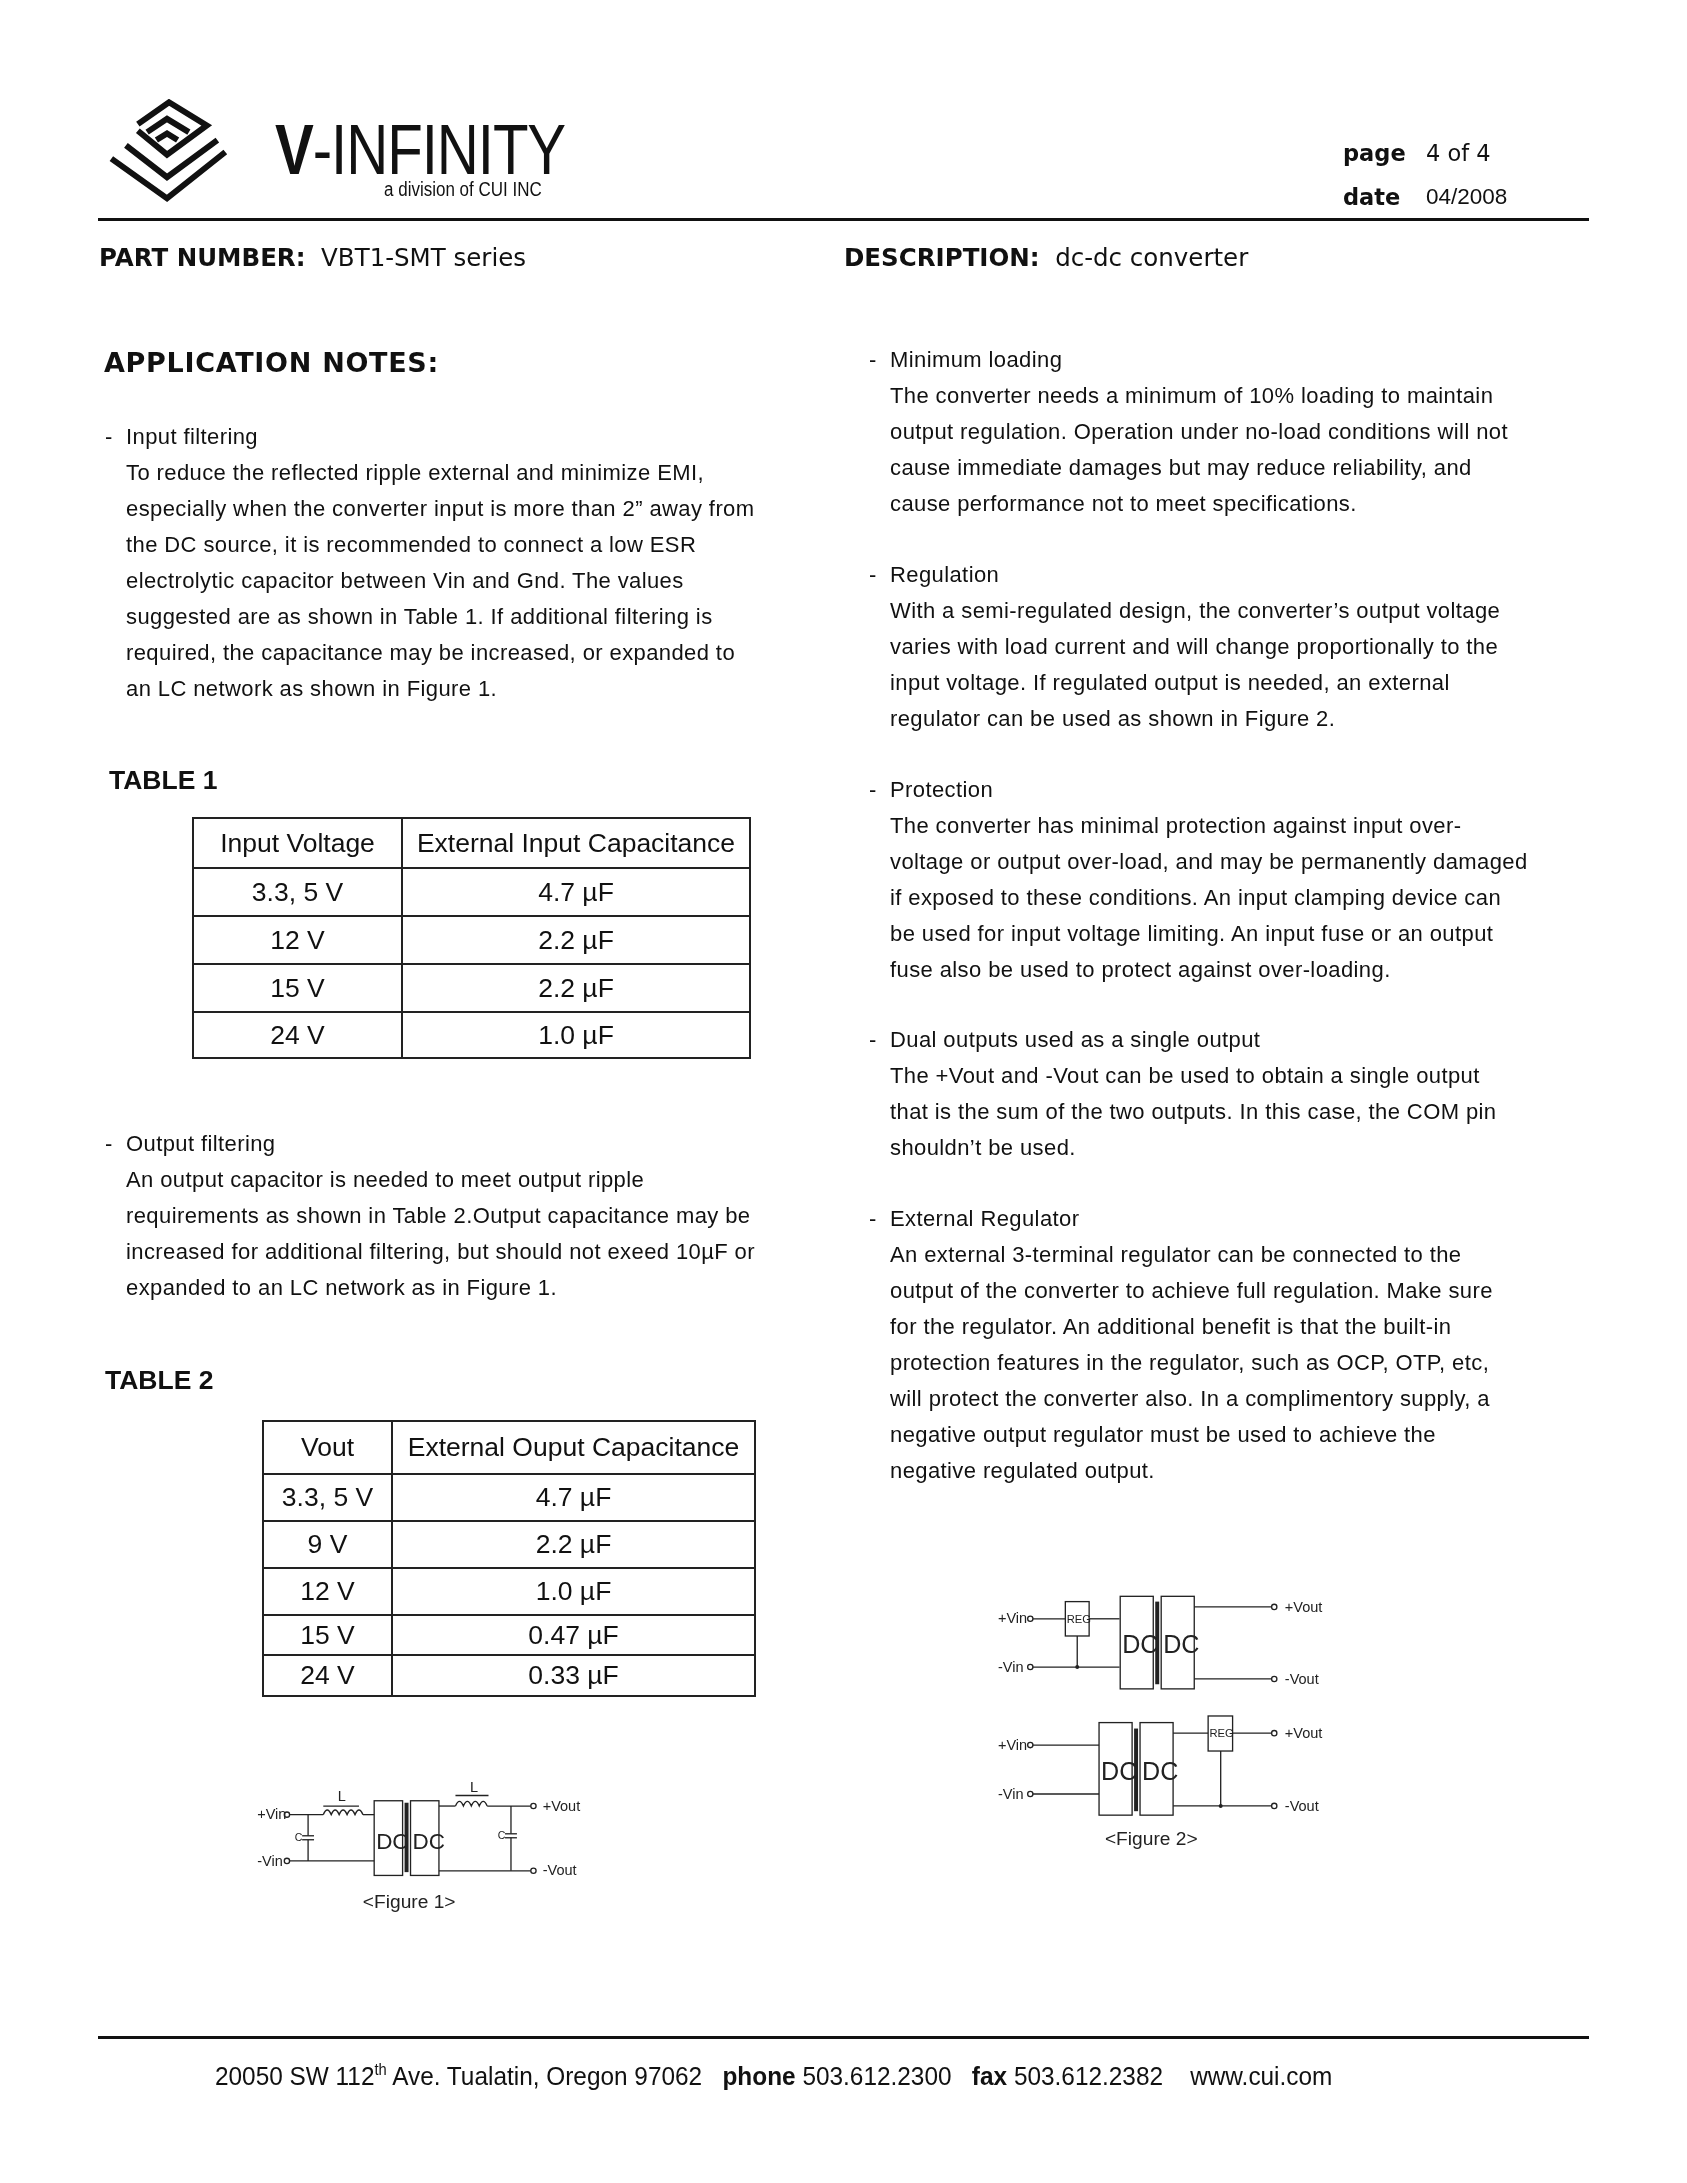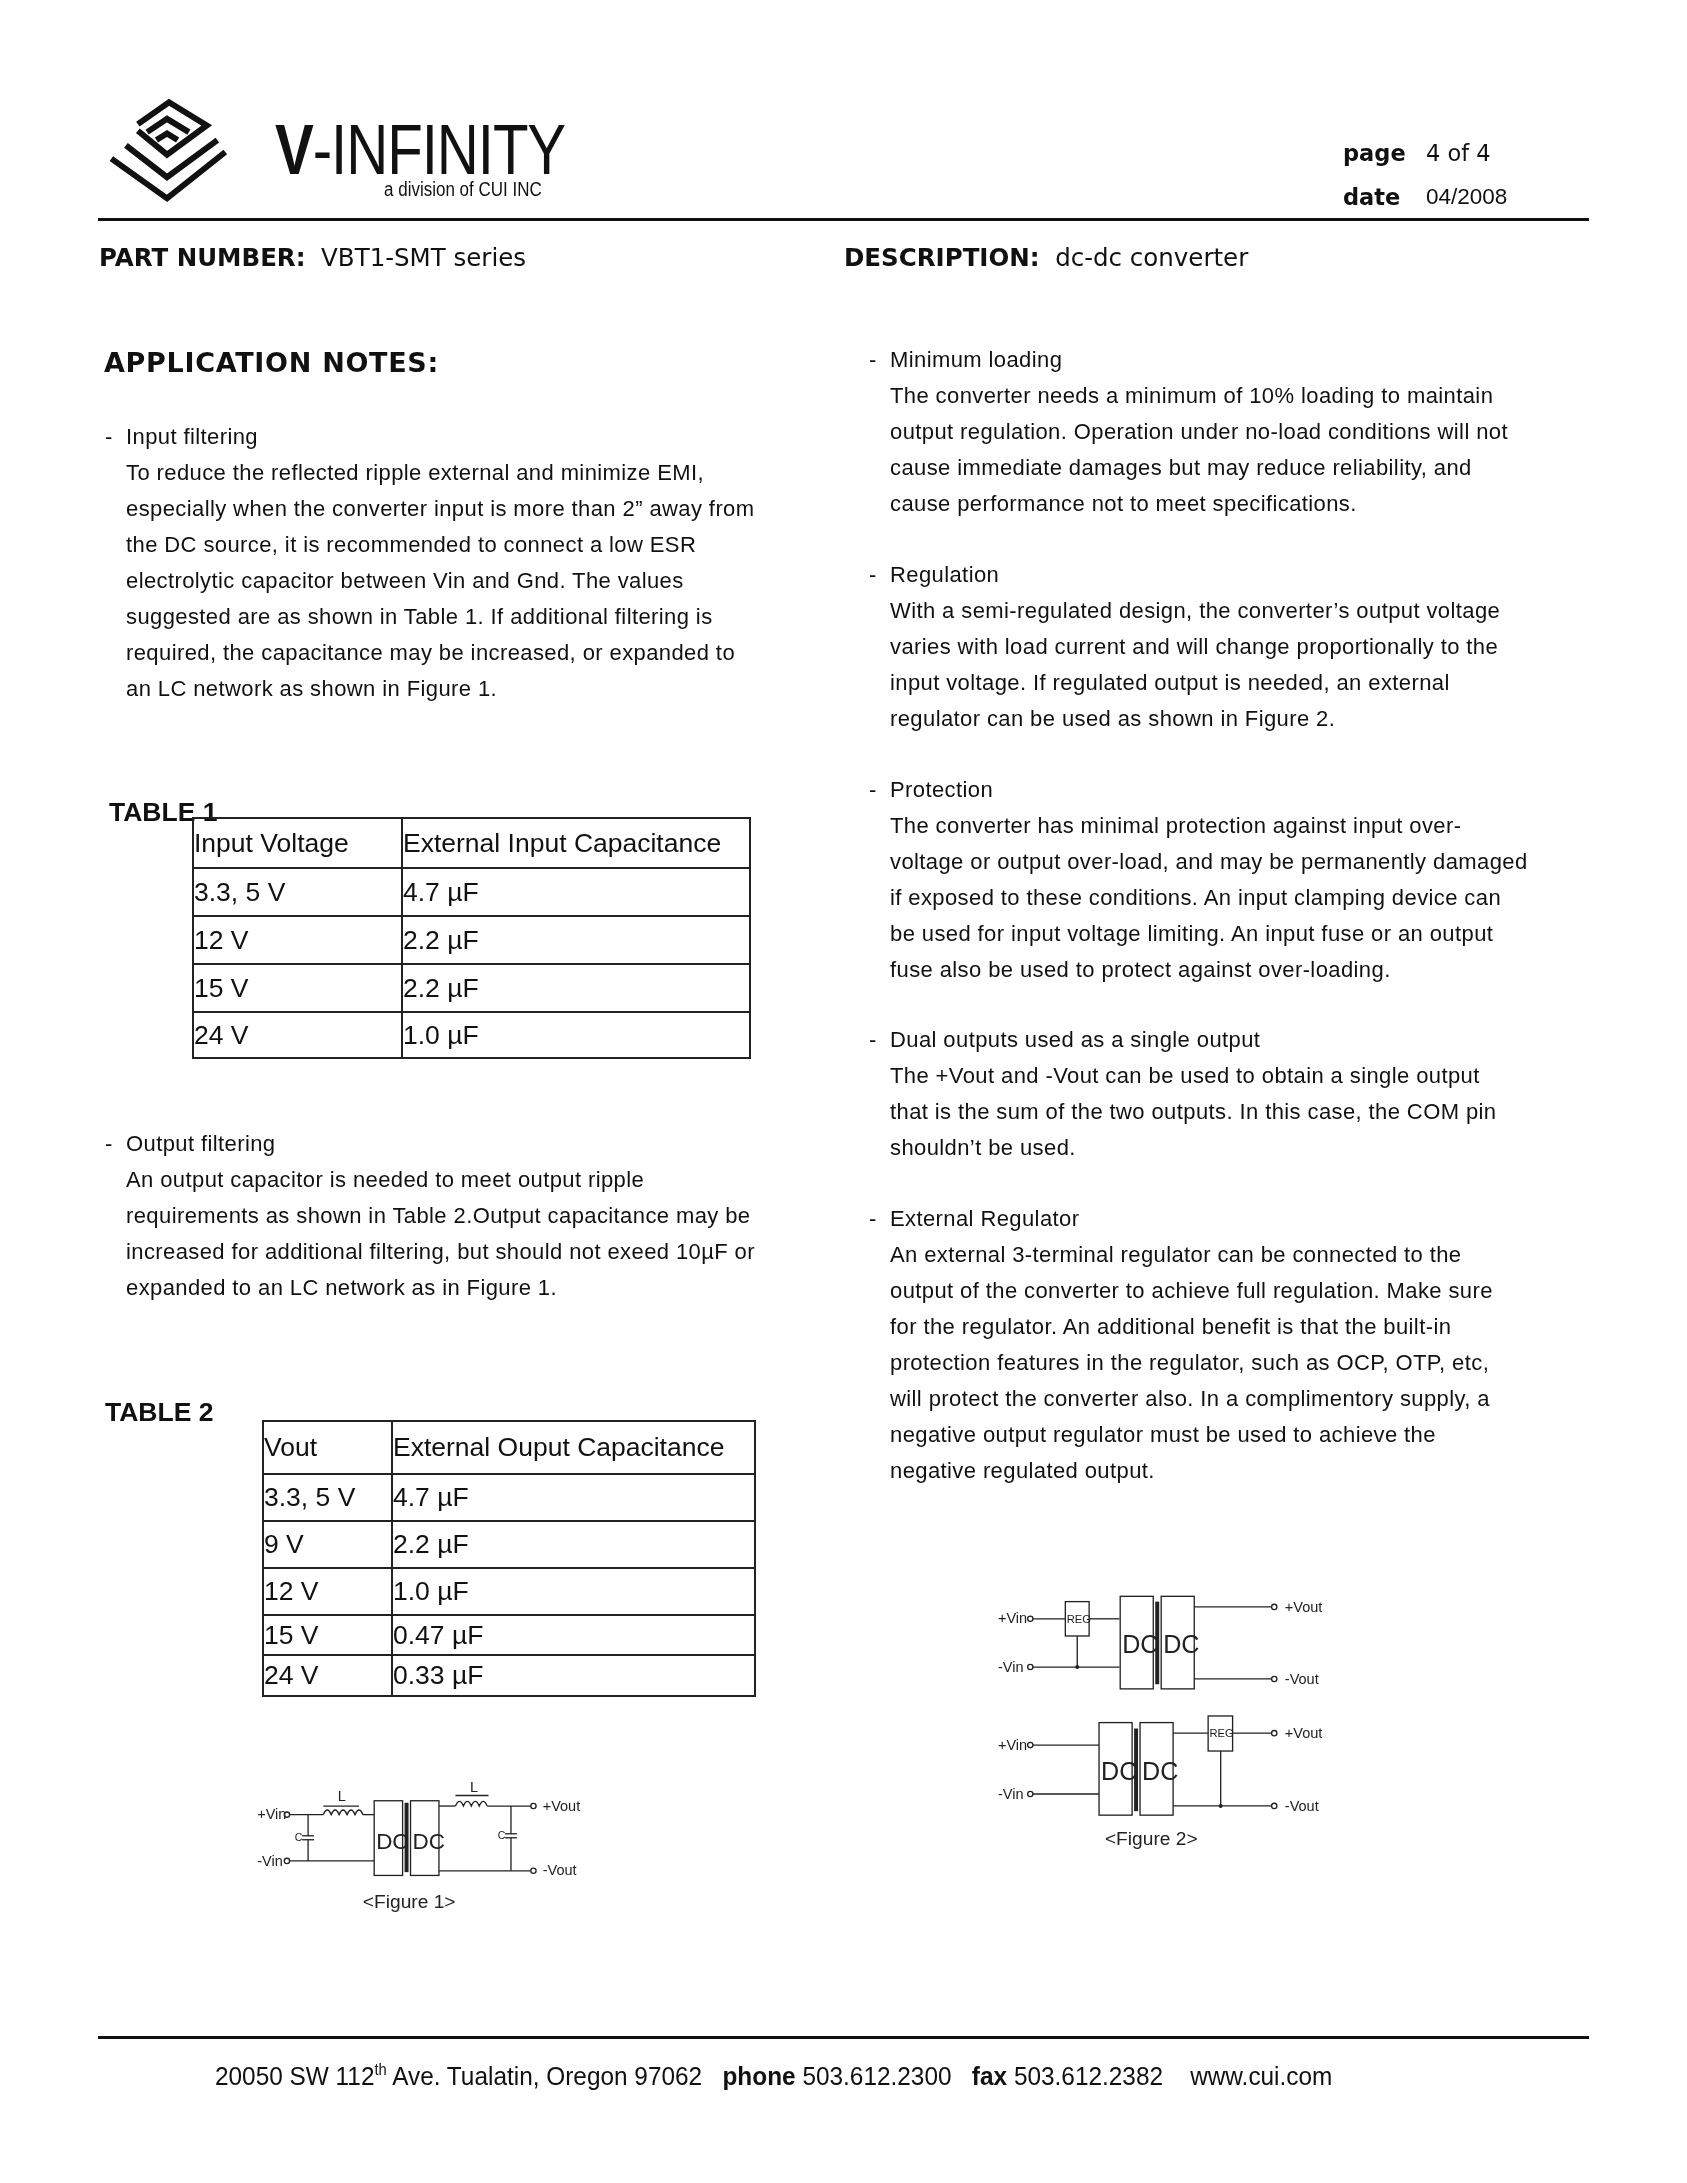--- a/index.html
+++ b/index.html
@@ -28,24 +28,24 @@
   .desc .lbl { font-weight: bold; margin-top: 32px; }
 
   .app-notes { left: 104px; top: 347px; font-size: 27px; font-weight: bold; letter-spacing: 0.7px; font-family: "DejaVu Sans", sans-serif; }
 
   
   .section { font-size: 22px; line-height: 36px; letter-spacing: 0.4px; }
   .section .title-row { position: relative; }
   .section .dash { position: absolute; left: -21px; }
   .section .line { white-space: nowrap; display: block; }
 
-  .table-label { font-size: 26.5px; font-weight: bold; margin-top: 32px; }
+  .table-label { font-size: 26.5px; font-weight: bold; }
 
   table.spec { border-collapse: collapse; position: absolute; font-size: 26.5px; }
-  table.spec td { border: 2px solid #222; padding: 0; }
+  table.spec td { border: 2px solid #222; text-align: center; padding: 0; }
   .rule-bottom { left: 98px; top: 2036px; width: 1491px; height: 2.6px; background: #111; }
   .footer { left: 215px; top: 2061px; font-size: 26.5px; white-space: nowrap; transform: scaleX(0.92); transform-origin: left top; }
   .footer .b { font-weight: bold; }
   .footer sup { font-size: 16px; }
   svg text { font-family: "Liberation Sans", sans-serif; }
 </style>
 </head>
 <body>
 
 <div class="abs logo">

